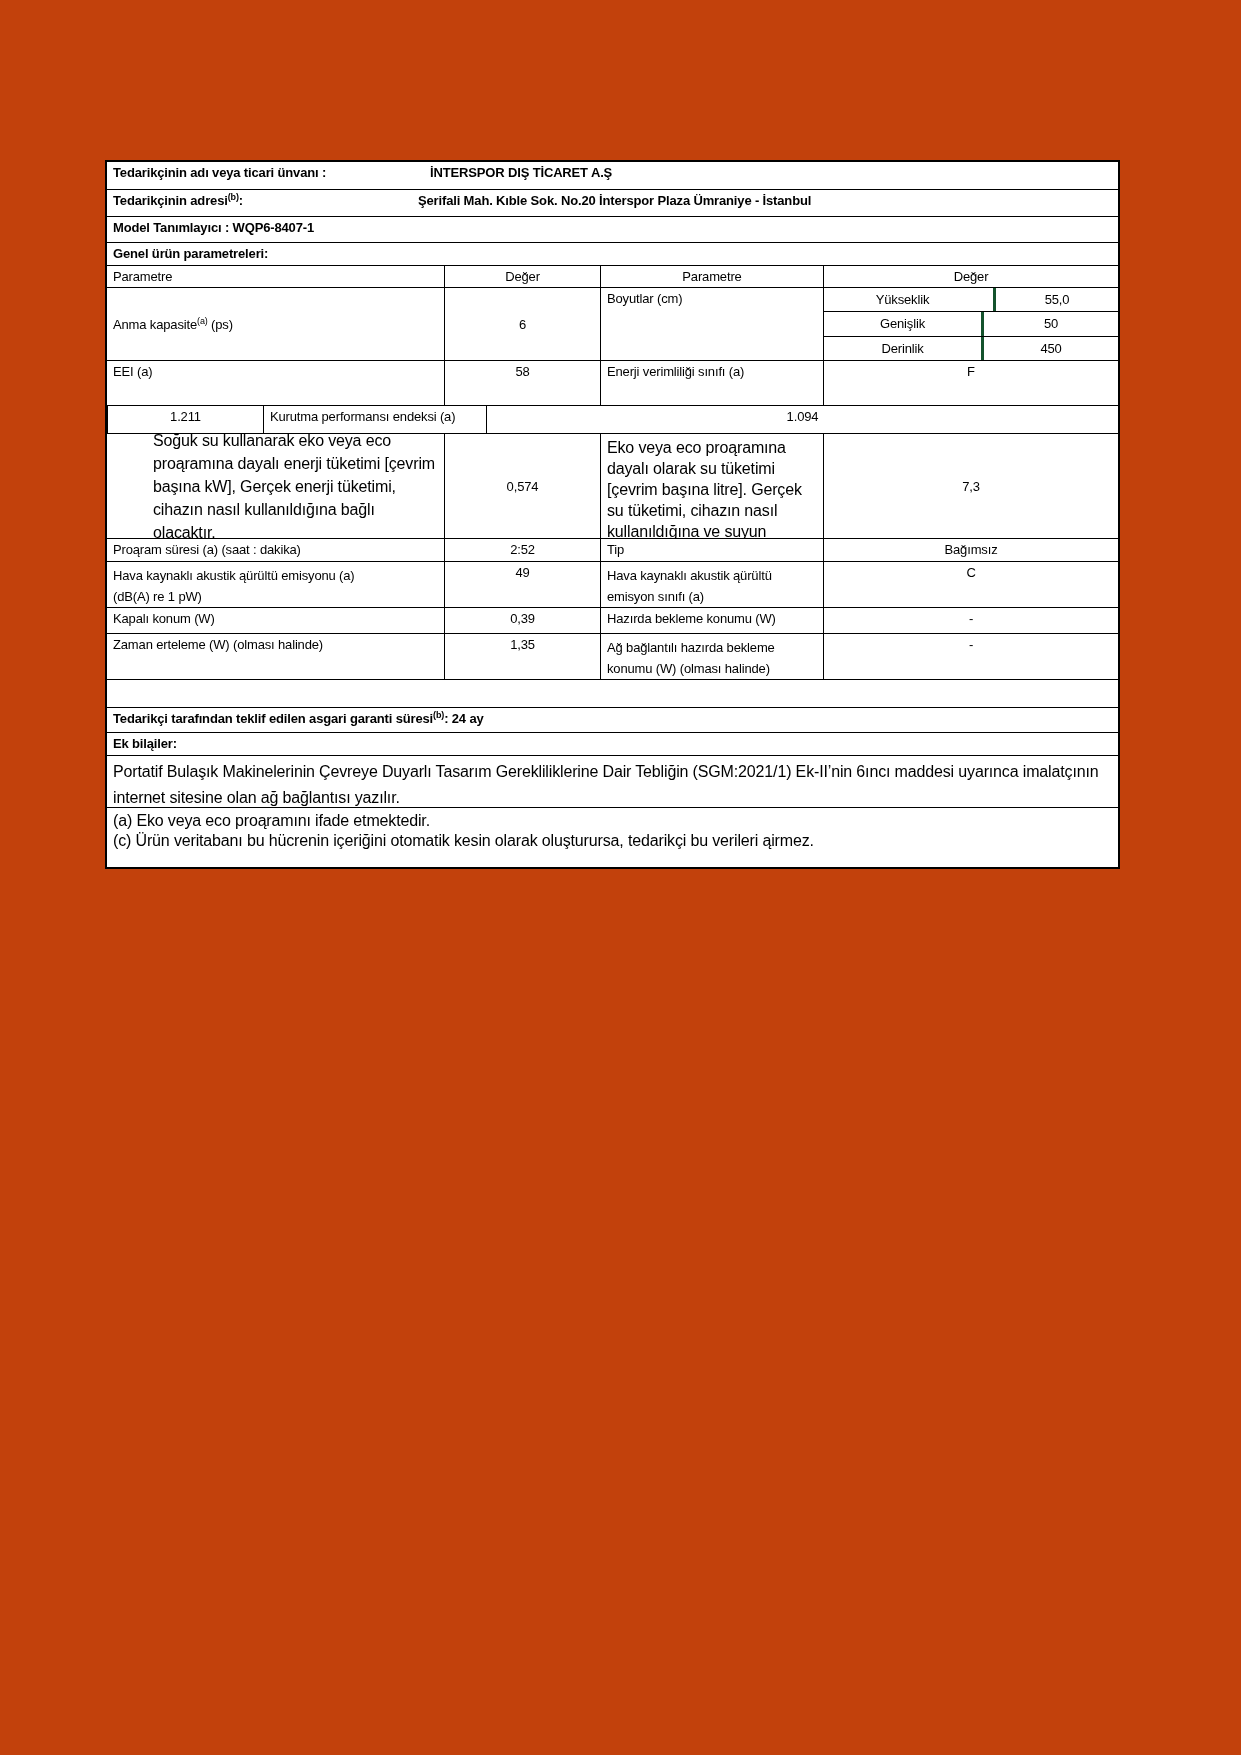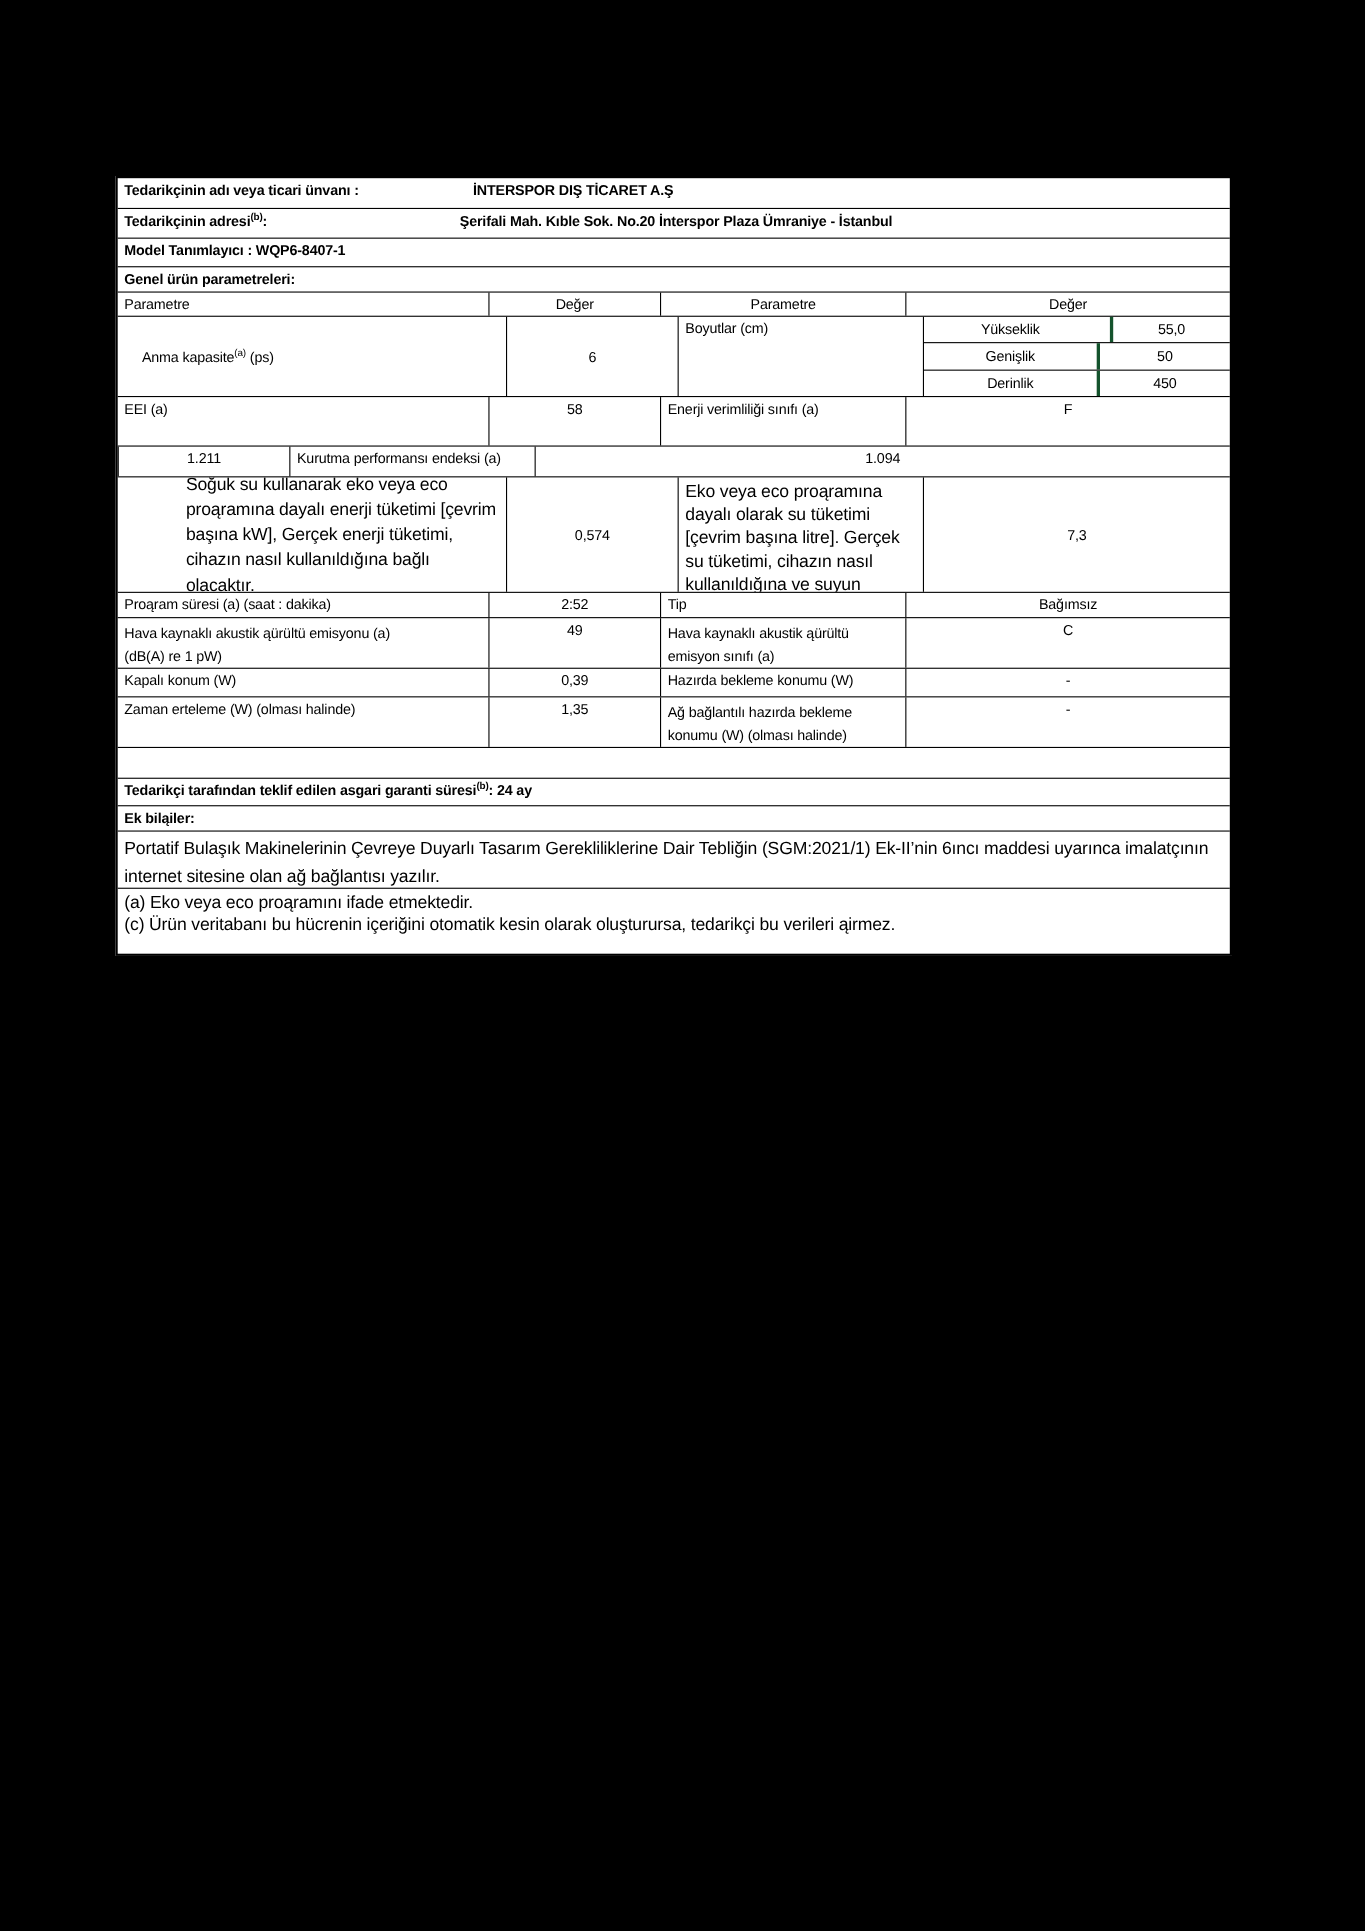--- a/index.html
+++ b/index.html
@@ -1,29 +1,29 @@
 <!DOCTYPE html>
 <html><head>
 <meta charset="utf-8">
 <style>
   html,body{margin:0;padding:0;background:#e9e9e9;}
   .page{
-    position:relative;width:1241px;height:1755px;background:#000000;
+    position:relative;width:1241px;height:1755px;background:#c2410c;
     font-family:"Liberation Sans", sans-serif;color:#000;margin:0 auto;
     letter-spacing:-0.15px;
   }
   .doc{position:absolute;left:105px;top:160px;width:1015px;border:2px solid #000;box-sizing:border-box;background:#fff;}
   .r{display:flex;border-top:1px solid #000;box-sizing:border-box;font-size:13px;align-items:stretch;}
   .r:first-child{border-top:none;}
   .c{box-sizing:border-box;padding:3px 6px;overflow:hidden;}
   .bl{border-left:1px solid #000;}
   .w1{width:337px;}.w2{width:156px;}.w3{width:223px;}.w4{flex:1;}
   .b{font-weight:bold;}
   .ctr{text-align:center;}
-  .vctr{display:flex;align-items:center;margin-left:16px;}
+  .vctr{display:flex;align-items:center;}
   .hctr{display:flex;align-items:center;justify-content:center;text-align:center;}
   .topctr{text-align:center;}
   .pre{white-space:pre-line;}
   .small{font-size:16px;}
   sup.fn{font-size:9px;vertical-align:super;line-height:0;}
   .dimrows{display:flex;flex-direction:column;padding:0;}
   .dimrow{display:flex;flex:1;border-top:1px solid #000;box-sizing:border-box;}
   .dimrow:first-child{border-top:none;gap:12px;}
   .dimname{width:157px;box-sizing:border-box;display:flex;align-items:center;justify-content:center;}
   .dimval{flex:1;border-left:3px solid #14532d;box-sizing:border-box;display:flex;align-items:center;justify-content:center;}

